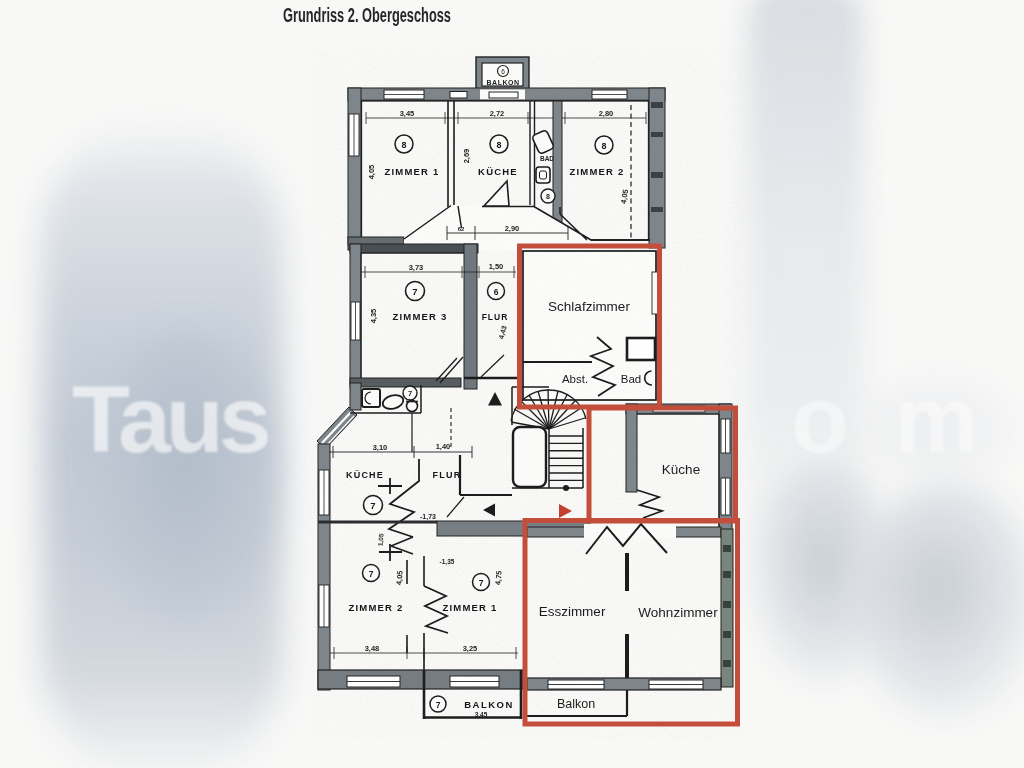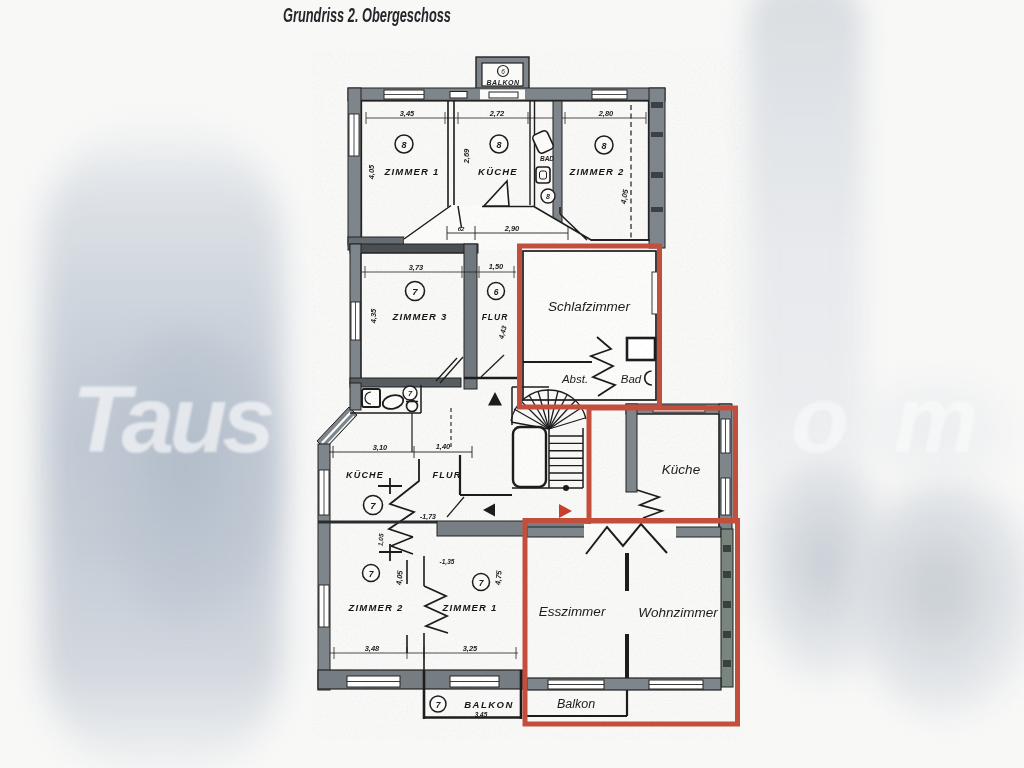--- a/index.html
+++ b/index.html
@@ -1,17 +1,17 @@
 <!DOCTYPE html>
 <html><head>
 <meta charset="utf-8">
 <style>
   html,body{margin:0;padding:0;}
   body{width:1024px;height:768px;background:#f8f8f7;font-family:"Liberation Sans",sans-serif;}
-  #stage{position:relative;width:1024px;height:768px;overflow:hidden;background:#f8f8f7;font-style:italic;}
+  #stage{position:relative;width:1024px;height:768px;overflow:hidden;background:#f8f8f7;}
   .cloud{position:absolute;border-radius:50%;}
   svg text{font-family:"Liberation Sans",sans-serif;}
 </style>
 </head>
 <body>
 <div id="stage">
 
   <div class="cloud" style="left:42px;top:120px;width:240px;height:660px;border-radius:120px;background:linear-gradient(to bottom, rgba(215,220,227,0) 0%, rgba(203,210,219,0.55) 10%, rgba(192,201,212,0.8) 30%, rgba(187,196,208,0.92) 48%, rgba(190,198,209,0.88) 62%, rgba(198,205,214,0.78) 82%, rgba(216,221,227,0.5) 94%, rgba(242,243,245,0) 100%);filter:blur(16px);"></div>
 
   <div class="cloud" style="left:90px;top:330px;width:190px;height:300px;background:radial-gradient(ellipse at 50% 45%, rgba(176,187,200,0.9) 0%, rgba(188,197,209,0.6) 55%, rgba(235,237,240,0) 80%);filter:blur(14px);"></div>

